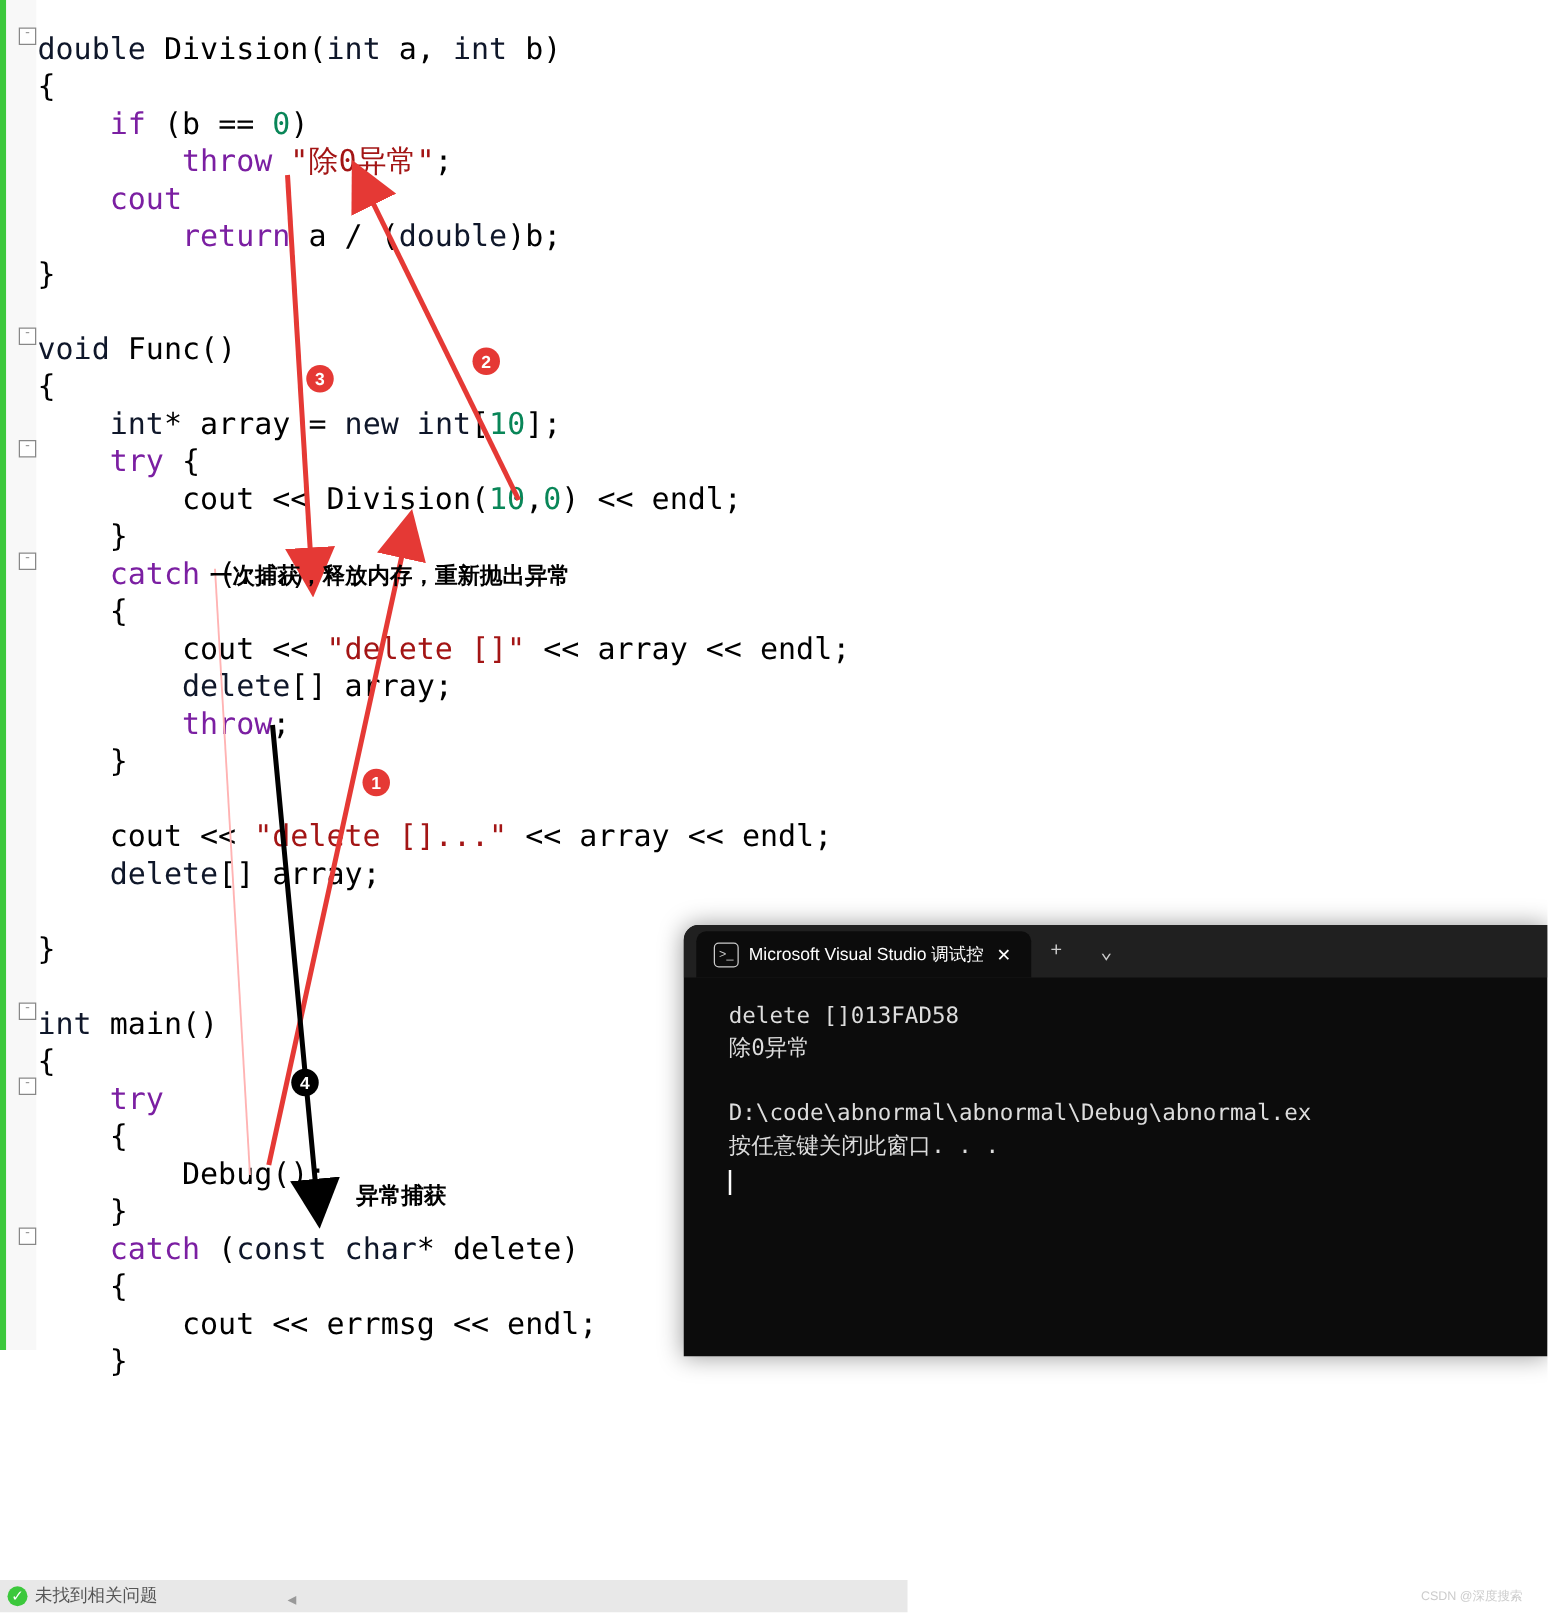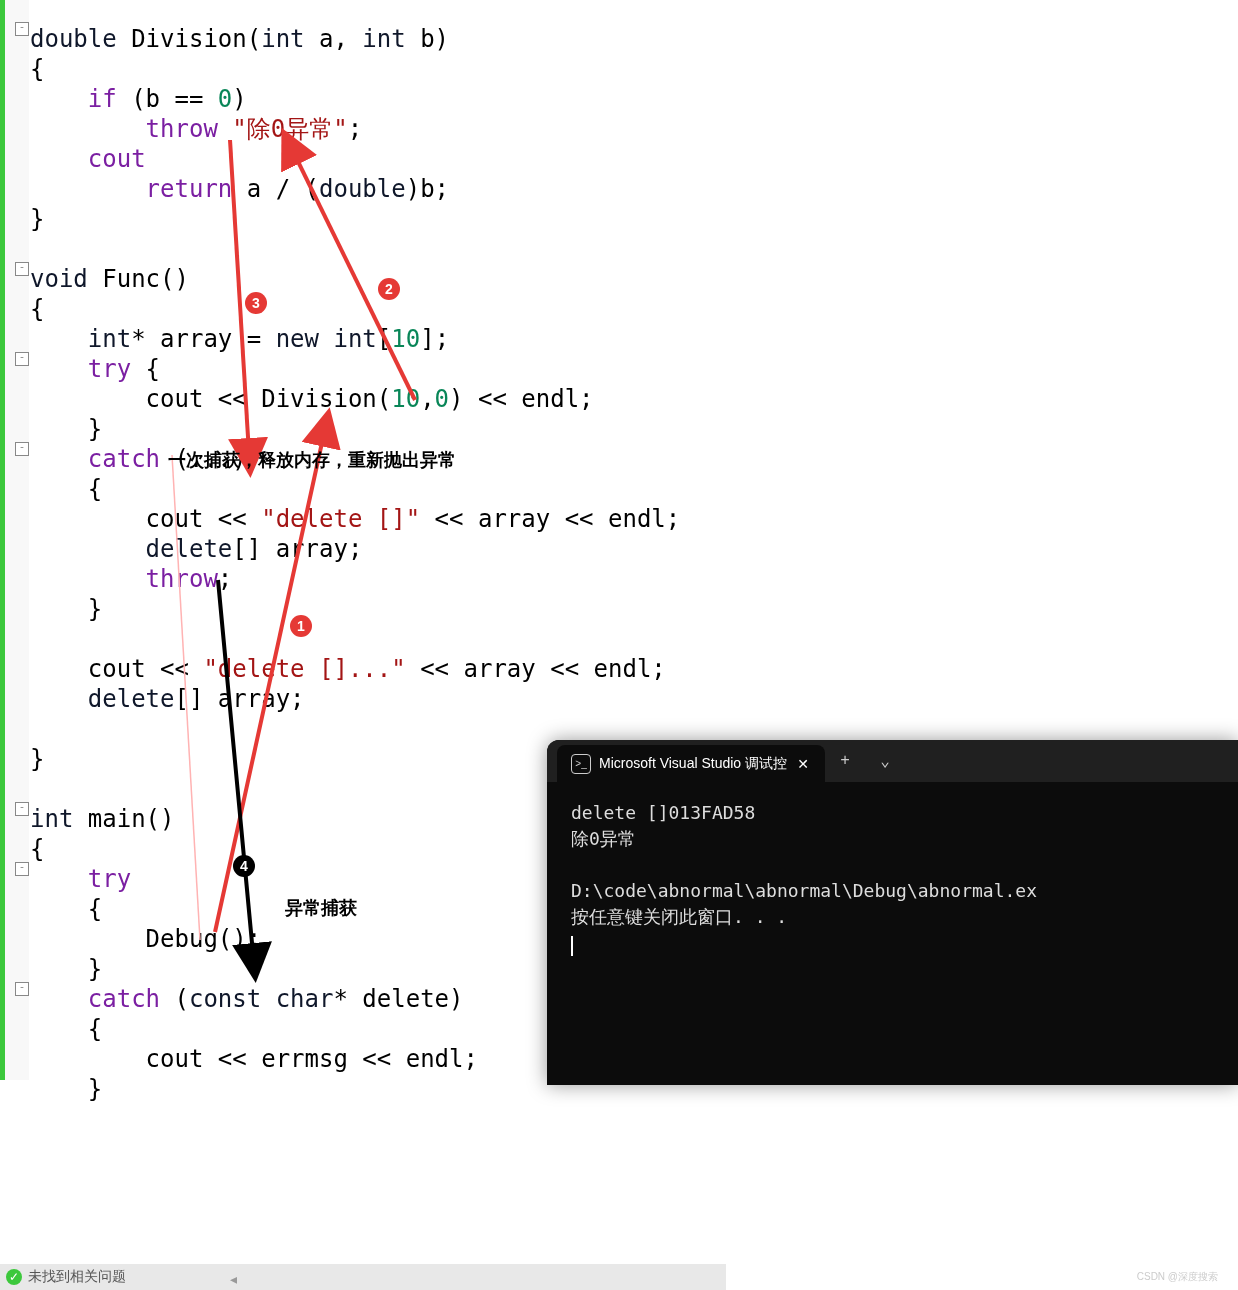--- a/index.html
+++ b/index.html
@@ -16,21 +16,21 @@
 .annotation{position:absolute;font-family:"Microsoft YaHei",sans-serif;font-size:18px;color:#000;font-weight:700}
 .badge{position:absolute;width:22px;height:22px;border-radius:50%;color:#fff;font-size:14px;font-family:sans-serif;text-align:center;line-height:22px;font-weight:bold}
 .badge.red{background:#e53935}
 .badge.black{background:#000}
 .console{position:absolute;left:547px;top:740px;width:691px;height:345px;background:#0c0c0c;border-radius:12px 0 0 0;overflow:hidden;box-shadow:0 0 20px rgba(0,0,0,.4)}
 .console-tabs{height:42px;background:#202020;display:flex;align-items:stretch}
 .console-tab{display:flex;align-items:center;gap:8px;padding:0 14px;background:#0c0c0c;color:#fff;font-family:sans-serif;font-size:14px;border-radius:8px 8px 0 0;margin:5px 0 0 10px}
 .tab-icon{width:18px;height:18px;border:1.5px solid #ccc;border-radius:4px;display:flex;align-items:center;justify-content:center;font-size:10px;color:#ccc}
 .tab-close{width:16px;text-align:center;cursor:pointer}
 .tab-btn{width:40px;display:flex;align-items:center;justify-content:center;color:#ccc;font-size:16px;cursor:pointer}
-.console-body{padding:18px 24px;color:#ddd;font-family:"NSimSun","Consolas",monospace;font-size:18px;line-height:26px;white-space:pre}
+.console-body{padding:18px 36px;color:#ddd;font-family:"NSimSun","Consolas",monospace;font-size:18px;line-height:26px;white-space:pre}
 .cursor{display:inline-block;width:2px;height:20px;background:#fff;vertical-align:bottom}
 .watermark{position:absolute;right:20px;bottom:6px;color:#ccc;font-family:sans-serif;font-size:10px}
 .statusbar{position:absolute;left:0;bottom:0;height:26px;width:720px;background:#e8e8e8;display:flex;align-items:center;padding-left:6px;font-family:sans-serif;font-size:14px;color:#555;gap:6px}
 .status-icon{width:16px;height:16px;border-radius:50%;background:#3cc83c;color:#fff;font-size:12px;line-height:16px;text-align:center}
 .scroll-left-btn{position:absolute;left:230px;bottom:3px;color:#999;font-size:14px}
 svg.arrows{position:absolute;left:0;top:0;pointer-events:none}
 </style>
 </head>
 <body>
 
@@ -104,21 +104,21 @@
 
     <line x1="200" y1="940" x2="172" y2="455" stroke="#ffb3b3" stroke-width="1.5"></line>
   </svg>
 
   <div class="badge red" style="left:290px;top:615px">1</div>
   <div class="badge red" style="left:378px;top:278px">2</div>
   <div class="badge red" style="left:245px;top:292px">3</div>
   <div class="badge black" style="left:233px;top:855px">4</div>
 
   <div class="annotation" style="left:168px;top:448px">一次捕获，释放内存，重新抛出异常</div>
-  <div class="annotation" style="left:285px;top:896px">异常捕获</div>
+  <div class="annotation" style="left:285px;top:944px">异常捕获</div>
 
   <div class="console">
     <div class="console-tabs">
       <div class="console-tab">
         <span class="tab-icon">&gt;_</span>
         <span>Microsoft Visual Studio 调试控</span>
         <span class="tab-close">✕</span>
       </div>
       <div class="tab-btn">+</div>
       <div class="tab-btn">⌄</div>

